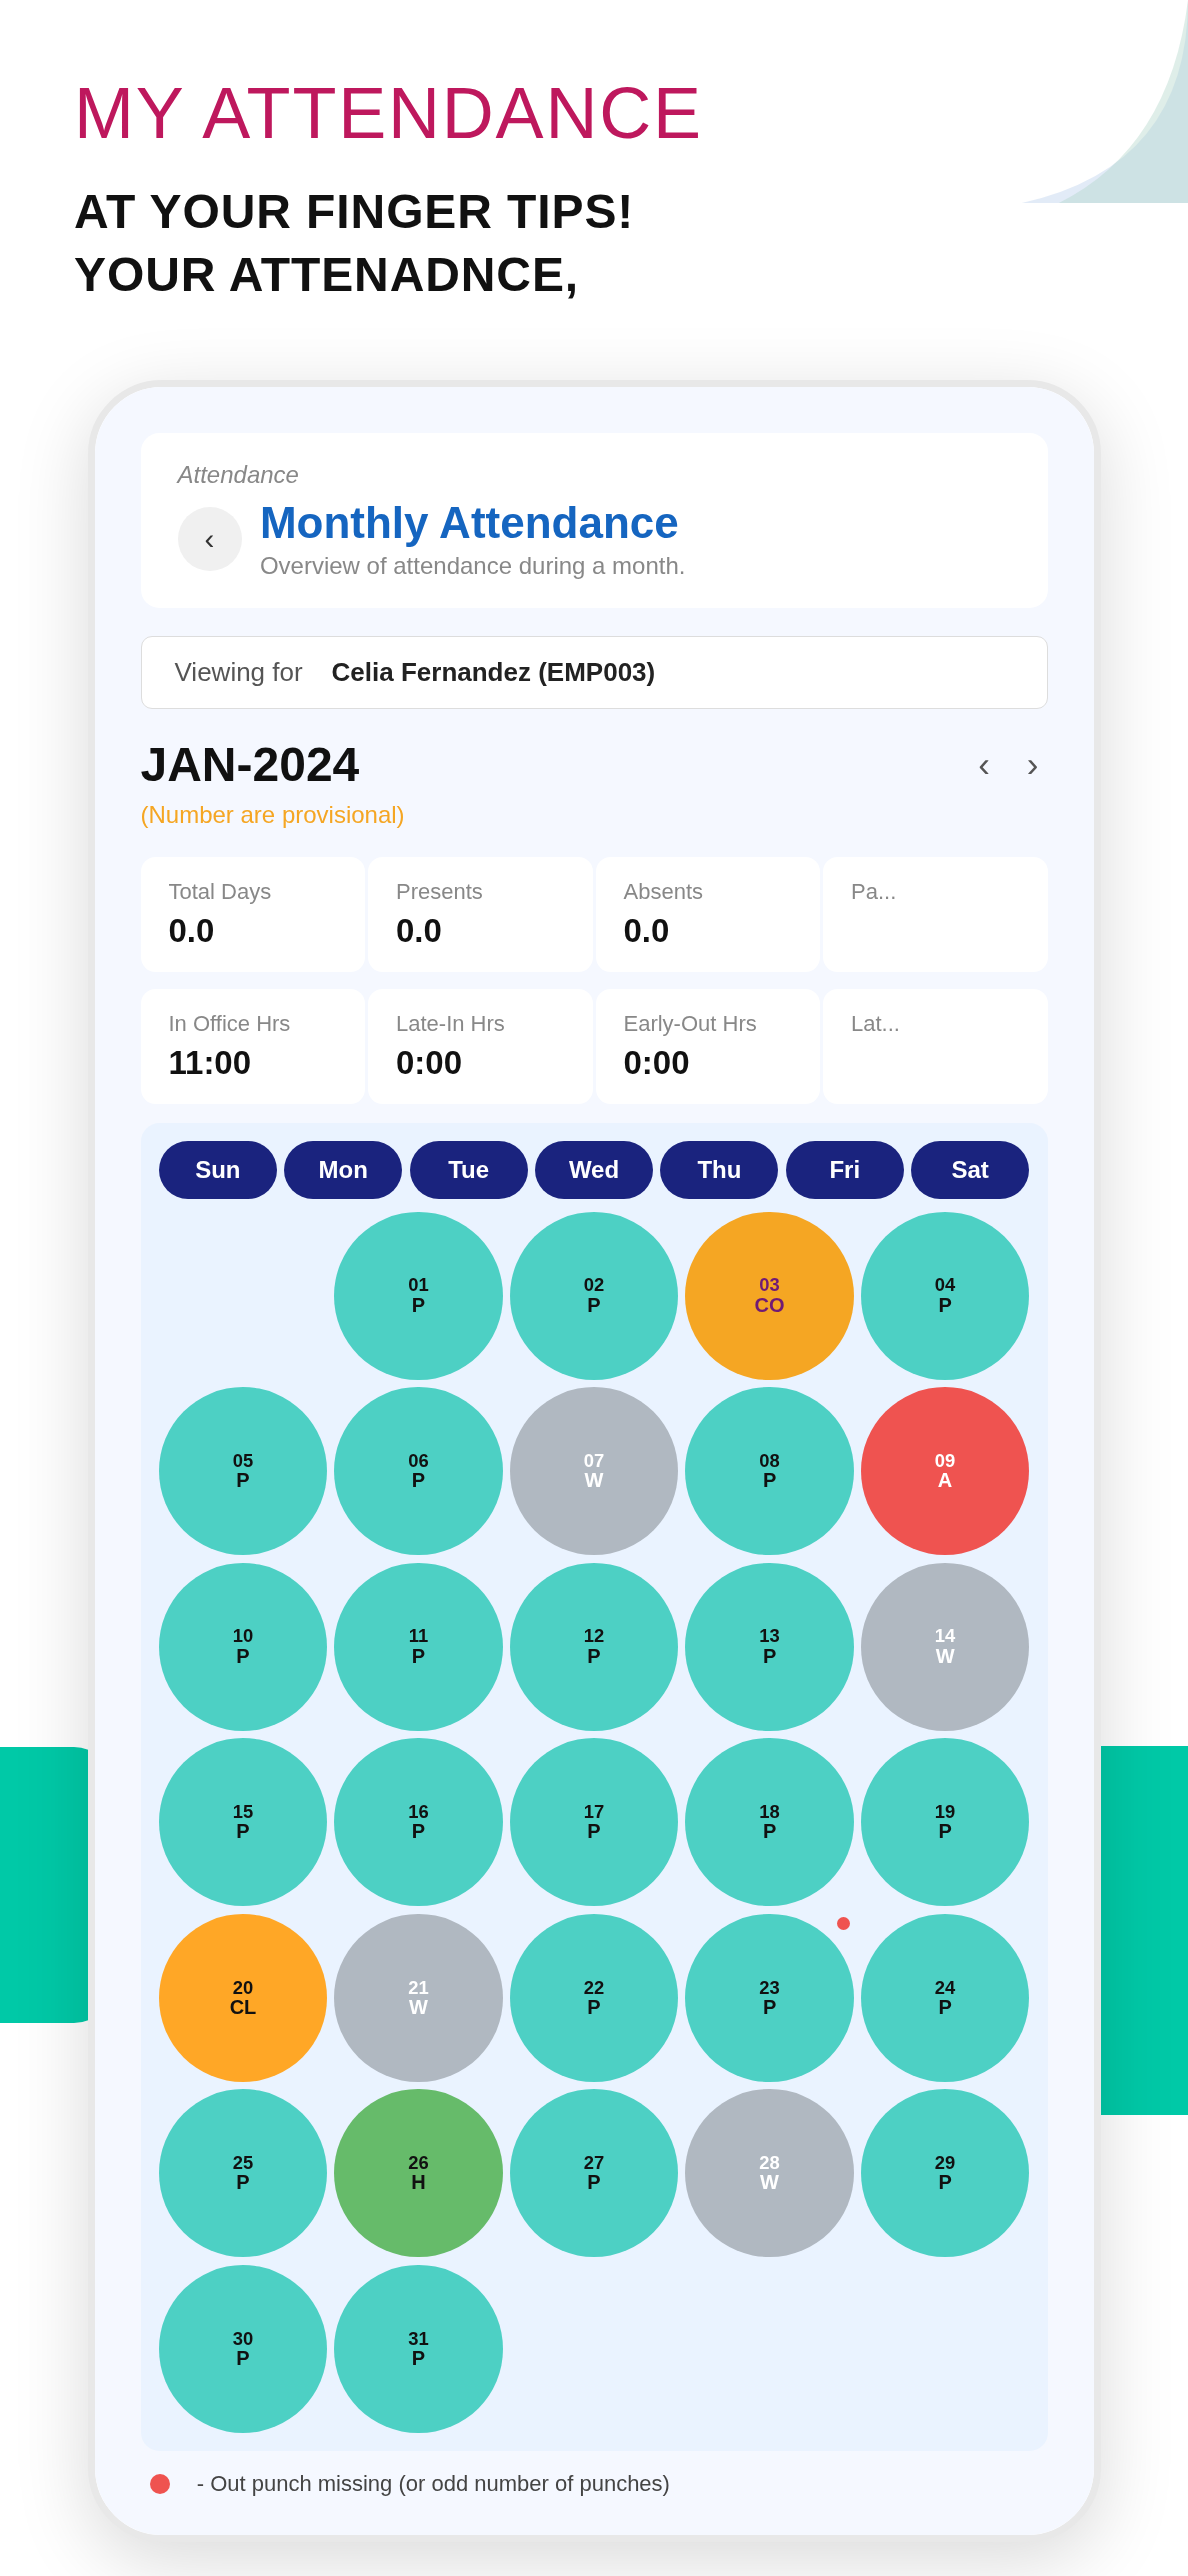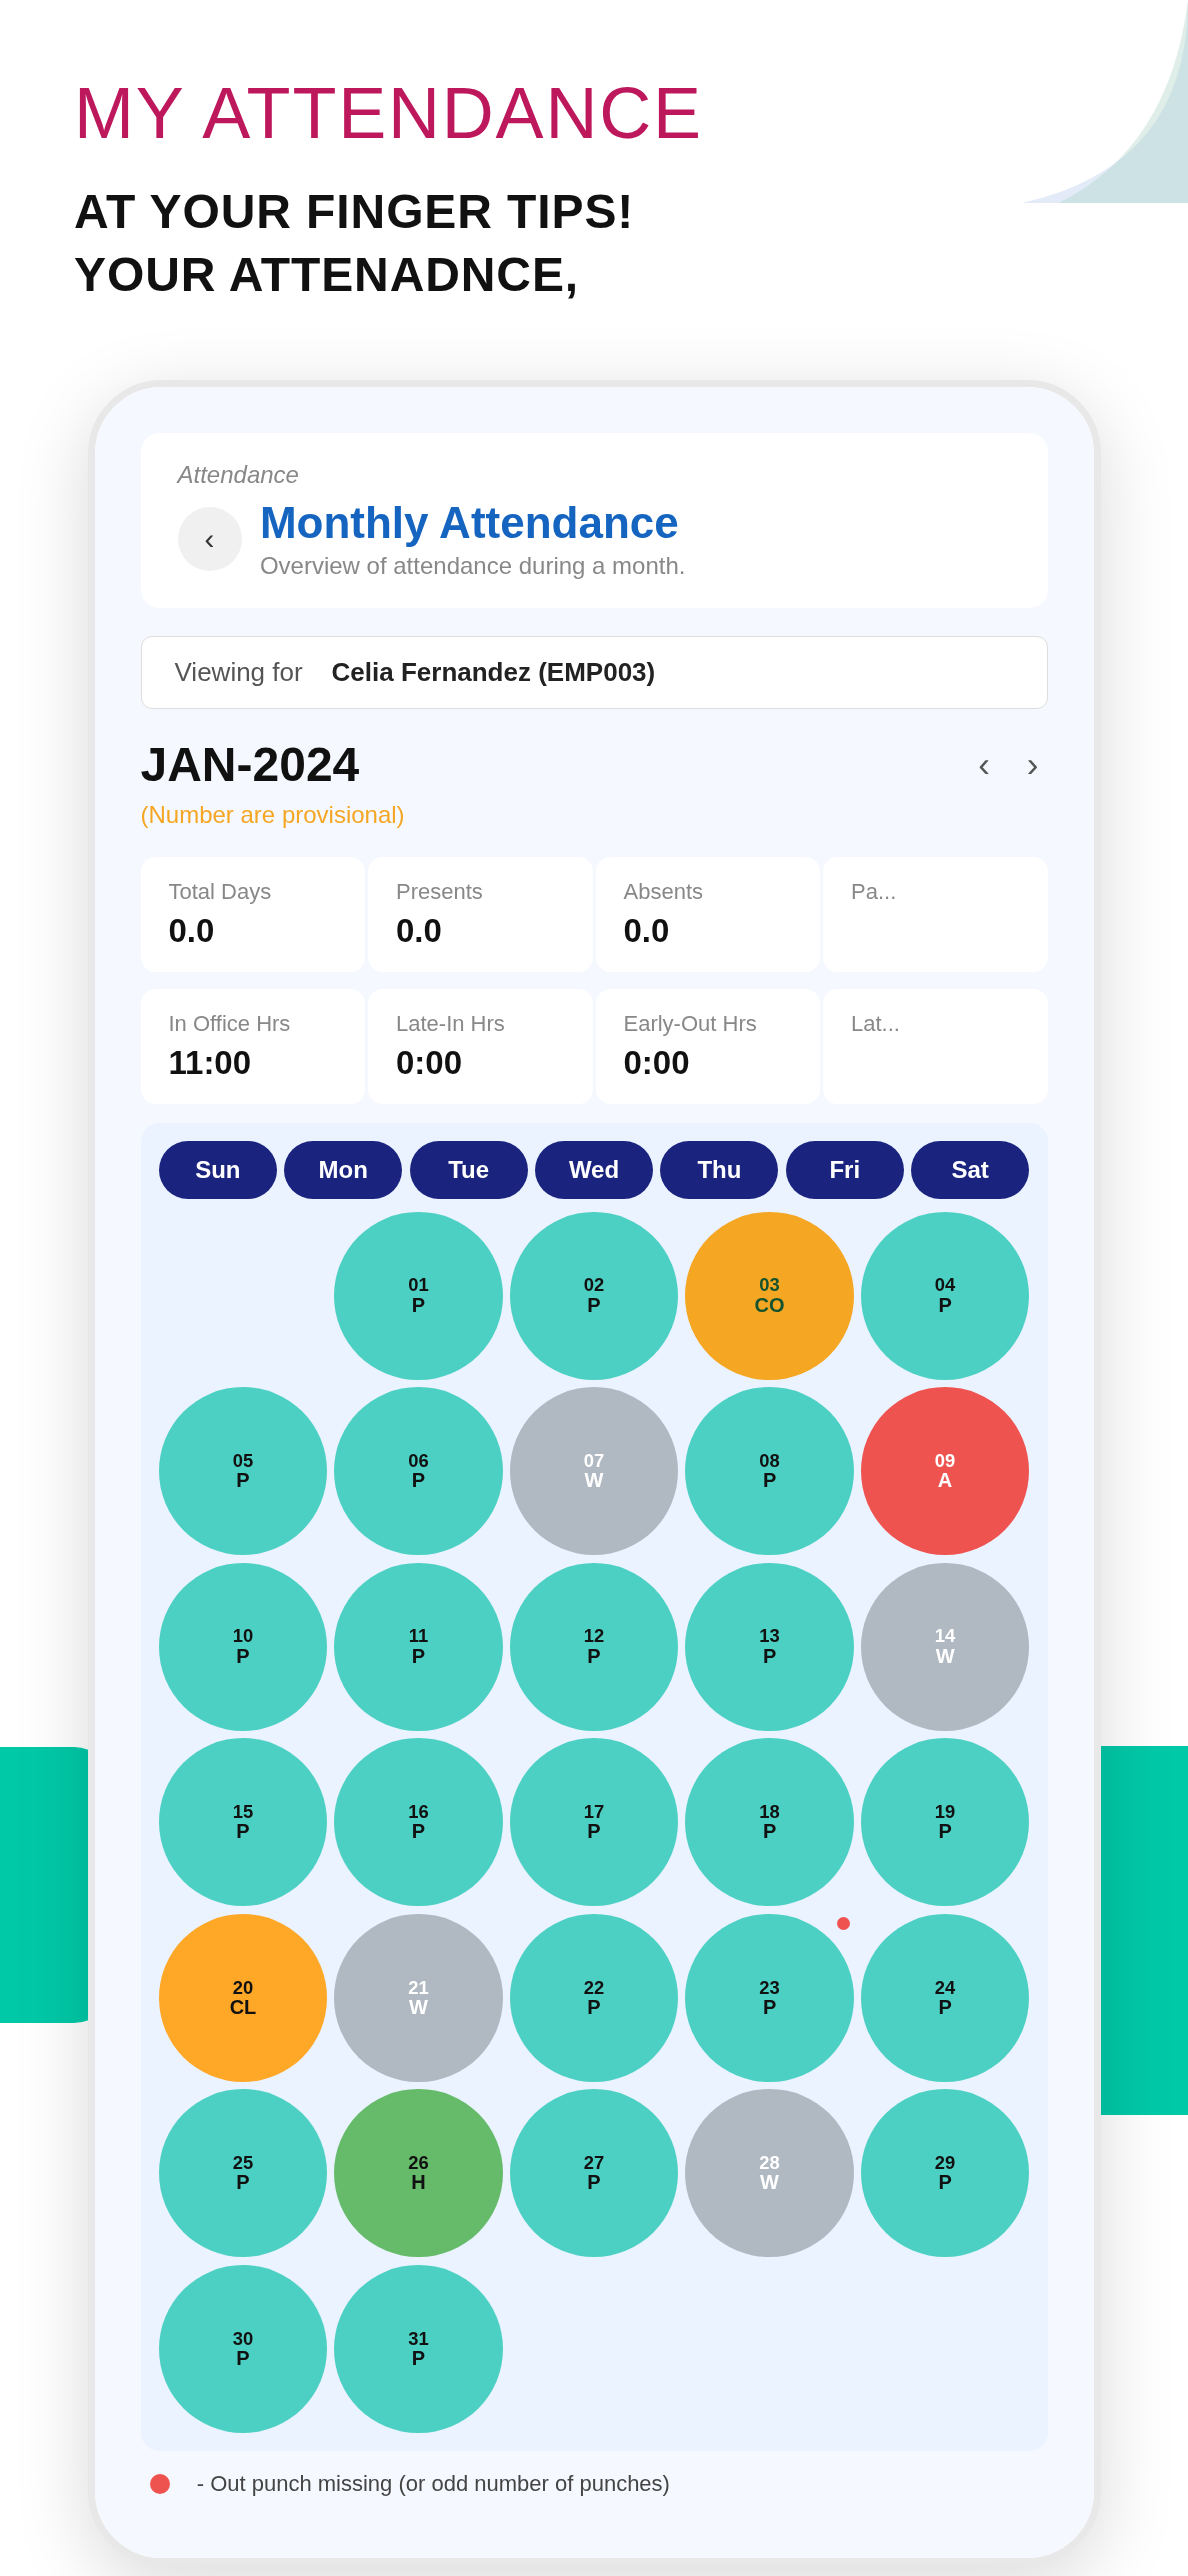--- a/index.html
+++ b/index.html
@@ -81,21 +81,21 @@
       width: 1013px;
       background: #ffffff;
       border-radius: 74px;
       box-shadow: 0 18.4px 74px rgba(0,0,0,0.15);
       border: 7.4px solid #e8e8e8;
       overflow: hidden;
       position: relative;
     }
 
     .phone-inner {
-      padding: 46px 46px 61px 46px;
+      padding: 46px 46px 38px 46px;
       background: #f5f8ff;
     }
 
     
     .attendance-header {
       background: #ffffff;
       border-radius: 18.4px;
       padding: 28px 37px;
       margin-bottom: 28px;
     }
@@ -267,21 +267,21 @@
     }
 
     .cal-cell .day-status {
       font-size: 20px;
       font-weight: 900;
       line-height: 1;
     }
 
     
     .status-p { background: #4dd0c4; color: #111; }
-    .status-co { background: #f5a623; color: #14532d; }
+    .status-co { background: #f5a623; color: #701a75; }
     .status-a { background: #ef5350; color: #ffffff; }
     .status-w { background: #b0b8c1; color: #ffffff; }
     .status-h { background: #66bb6a; color: #111; }
     .status-cl { background: #ffa726; color: #111; }
 
     .dot-indicator {
       position: absolute;
       top: 3.7px;
       right: 3.7px;
       width: 13px;

